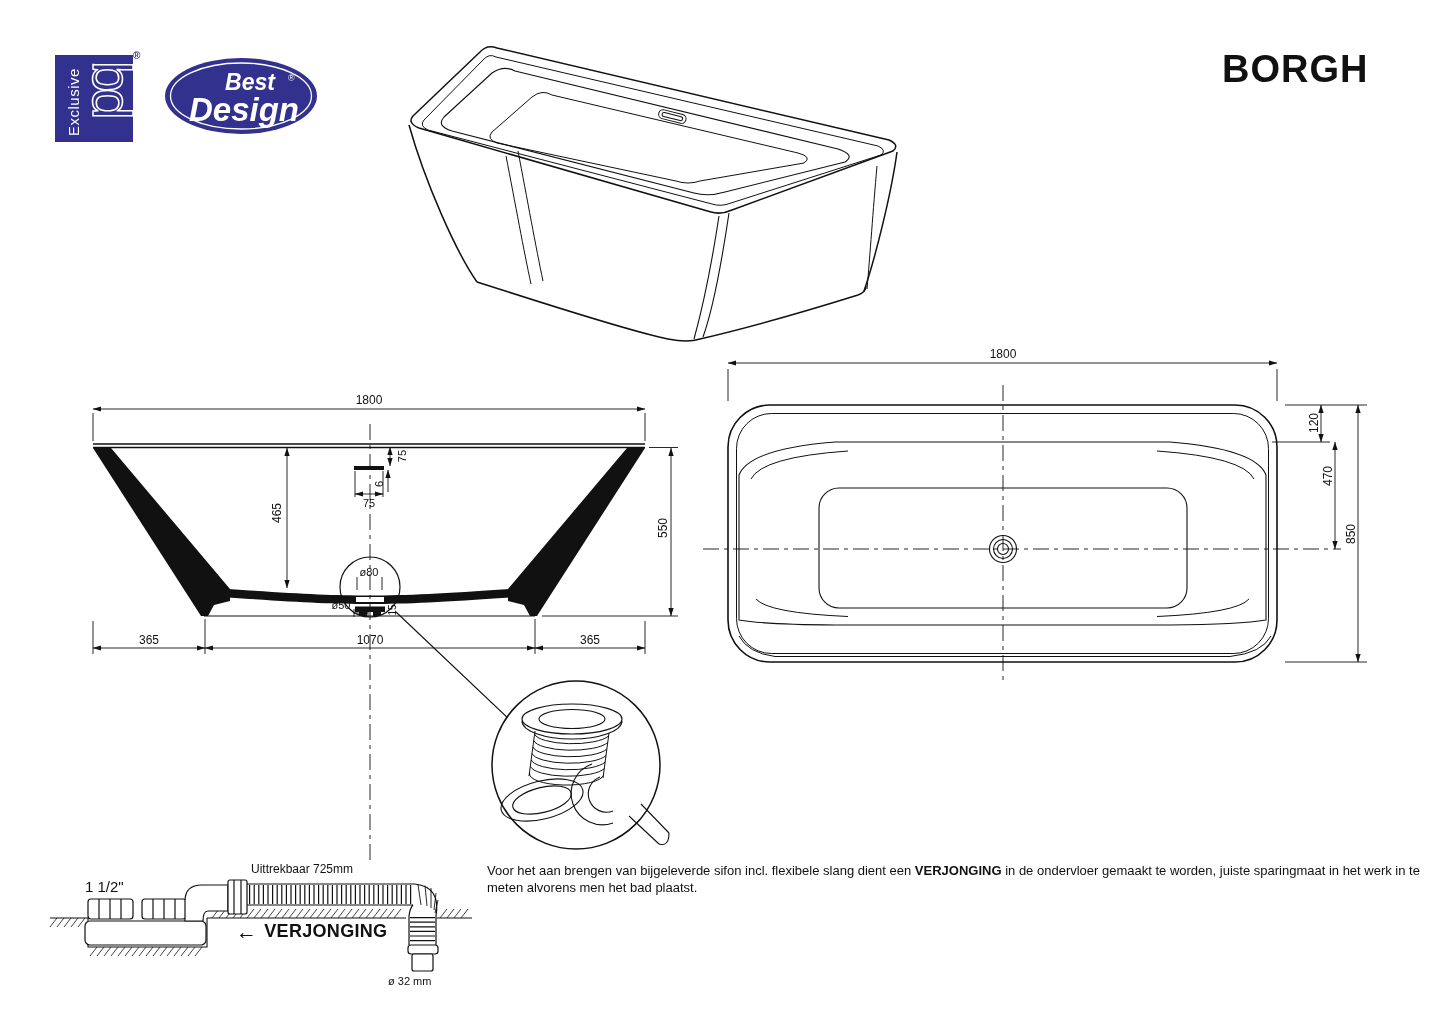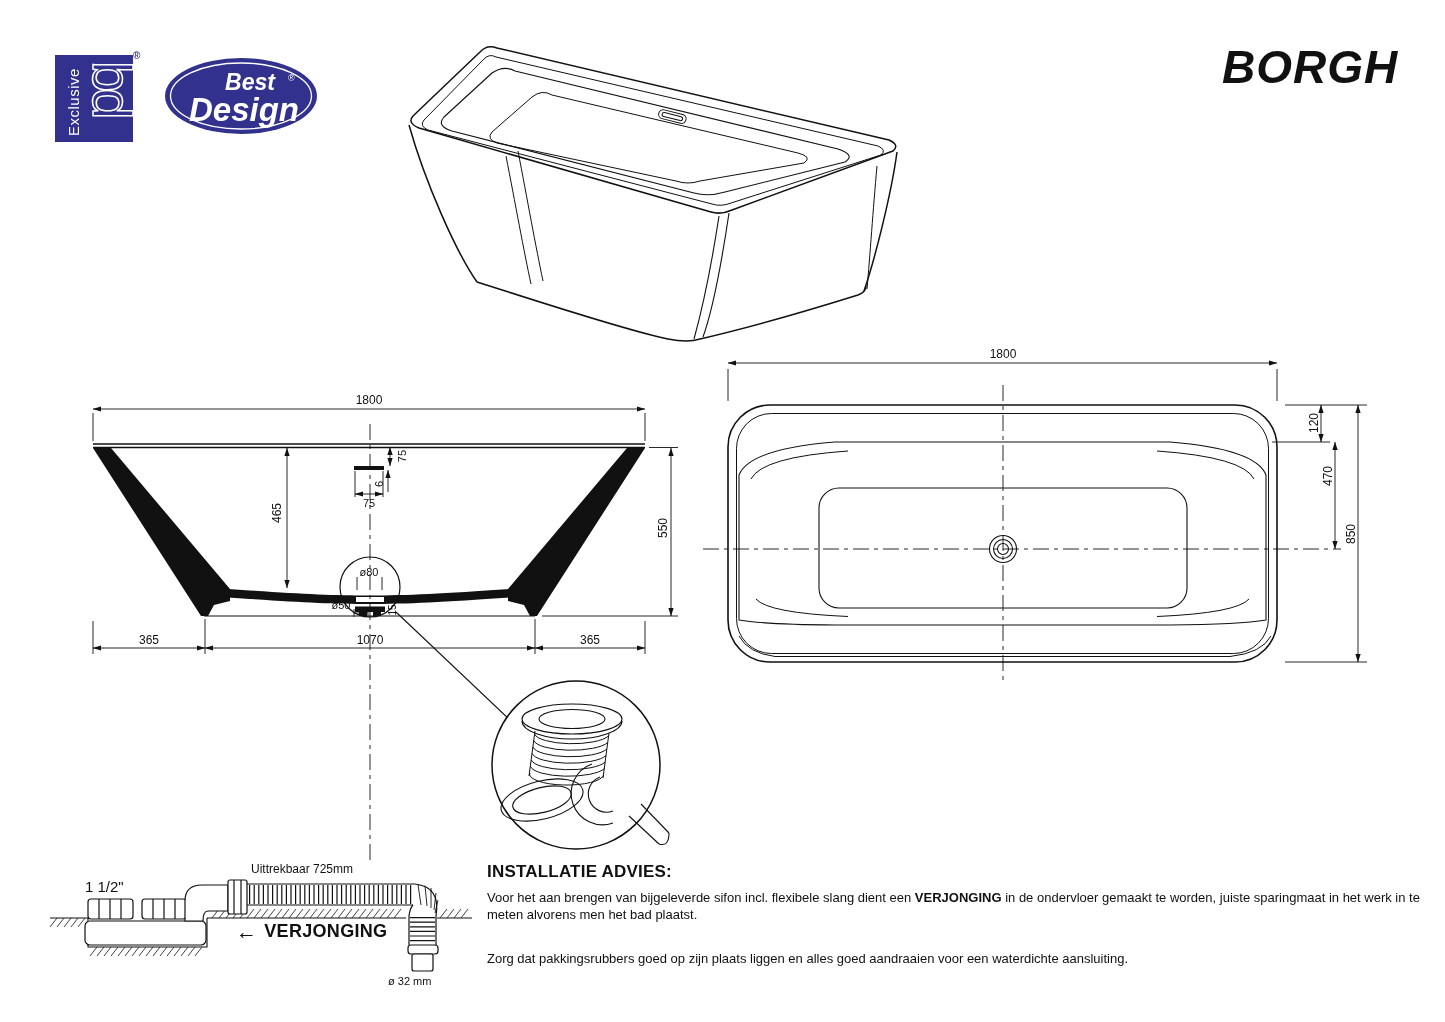--- a/index.html
+++ b/index.html
@@ -7,21 +7,21 @@
     width:1445px;height:1022px;position:relative;background:#ffffff;
     font-family:"Liberation Sans",sans-serif;color:#111;
     overflow:hidden;
   }
   .abs{position:absolute;}
   #drawing{position:absolute;left:0;top:0;}
   
   #square-logo{left:55px;top:53px;}
   #square-reg{left:133px;top:50px;font-size:10px;color:#32318d;font-weight:bold;}
   #oval-logo{left:164px;top:57px;}
-  #product-title{left:1222px;top:40px;font-size:46px;font-weight:bold;letter-spacing:1px;font-style:italic;}
+  #product-title{left:1222px;top:48px;font-size:38px;font-weight:bold;letter-spacing:1px;}
   
   #lbl-size{left:85px;top:878px;font-size:15px;}
   #lbl-hose{left:251px;top:862px;font-size:12px;}
   #lbl-verjonging{left:236px;top:921px;font-weight:bold;font-size:18px;display:flex;align-items:center;gap:7px;letter-spacing:.3px;}
   #lbl-verjonging .arrow{font-size:21px;line-height:18px;}
   #lbl-outlet{left:388px;top:975px;font-size:11px;}
   
   #advice{left:487px;top:862px;width:940px;}
   #advice h3{margin:0 0 7px 0;font-size:17px;letter-spacing:.2px;}
   #advice p{margin:0;font-size:13px;line-height:1.32;}
@@ -260,16 +260,14 @@
 
 <div id="lbl-size" class="abs">1 1/2"</div>
 <div id="lbl-hose" class="abs">Uittrekbaar 725mm</div>
 <div id="lbl-verjonging" class="abs">
   <span class="arrow">←</span>
   <span>VERJONGING</span>
 </div>
 <div id="lbl-outlet" class="abs">ø 32 mm</div>
 
 <div id="advice" class="abs">
-  <h3>INSTALLATIE ADVIES:</h3>
   <p><span>Voor het aan brengen van bijgeleverde sifon incl. flexibele slang dient een </span><b>VERJONGING</b><span> in de ondervloer gemaakt te worden, juiste sparingmaat in het werk in te meten alvorens men het bad plaatst.</span></p>
-  <p class="second">Zorg dat pakkingsrubbers goed op zijn plaats liggen en alles goed aandraaien voor een waterdichte aansluiting.</p>
 </div>
 
 </body></html>

